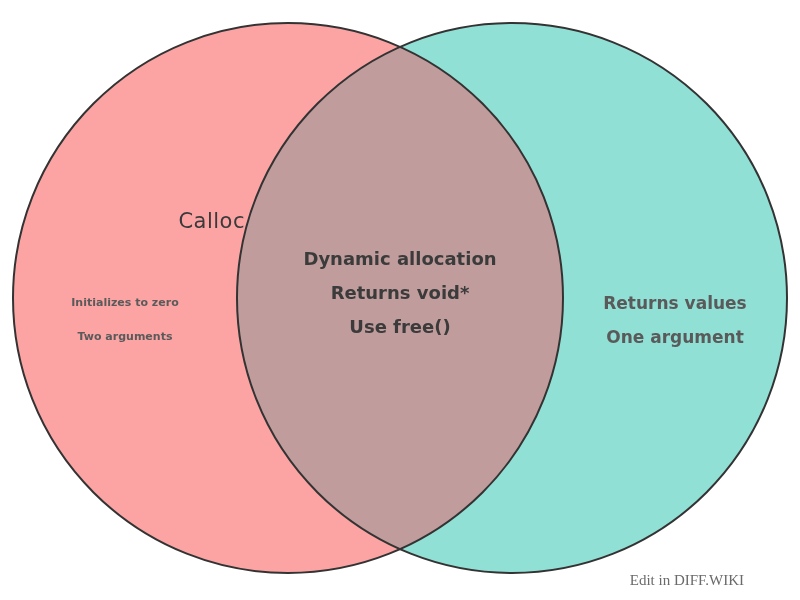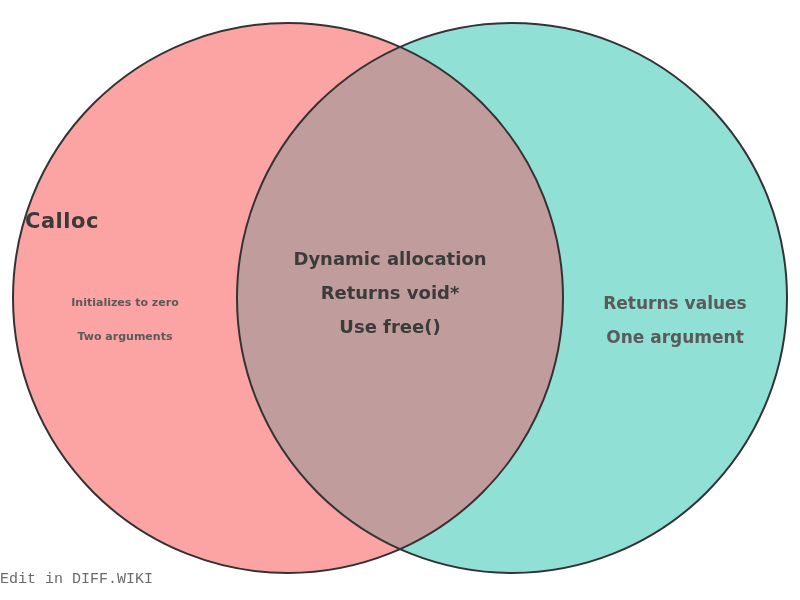--- a/index.html
+++ b/index.html
@@ -16,22 +16,23 @@
     width: 800px;
     height: 600px;
   }
   .venn-svg {
     position: absolute;
     left: 0;
     top: 0;
   }
   .venn-label {
     position: absolute;
-    text-align: left;
-    font-weight: bold;
+    text-align: right;
+    font-weight: normal;
+    padding-left: 20px;
   }
   .circle-title {
     top: 207px;
     width: 200px;
     font-size: 21px;
     line-height: 28px;
     color: #3a3a3a;
     letter-spacing: 0.5px;
   }
   .title-left  { left: 25px; }
@@ -52,33 +53,33 @@
     color: #5a5a5a;
   }
   .items-right {
     left: 560px;
     top: 286px;
     width: 230px;
     font-size: 17px;
     color: #5a5a5a;
   }
   .items-center {
-    left: 280px;
+    left: 290px;
     top: 242px;
     width: 220px;
     font-size: 18px;
     color: #3b3b3b;
   }
   .footer-credit {
     position: absolute;
     left: 0;
     top: 570px;
     width: 744px;
-    text-align: left;
-    font-family: Liberation Mono, monospace;
+    text-align: right;
+    font-family: Liberation Serif, serif;
     font-size: 15px;
     line-height: 20px;
     color: #6a6a6a;
     text-decoration: none;
     cursor: pointer;
   }
 </style>
 </head>
 <body>
 

